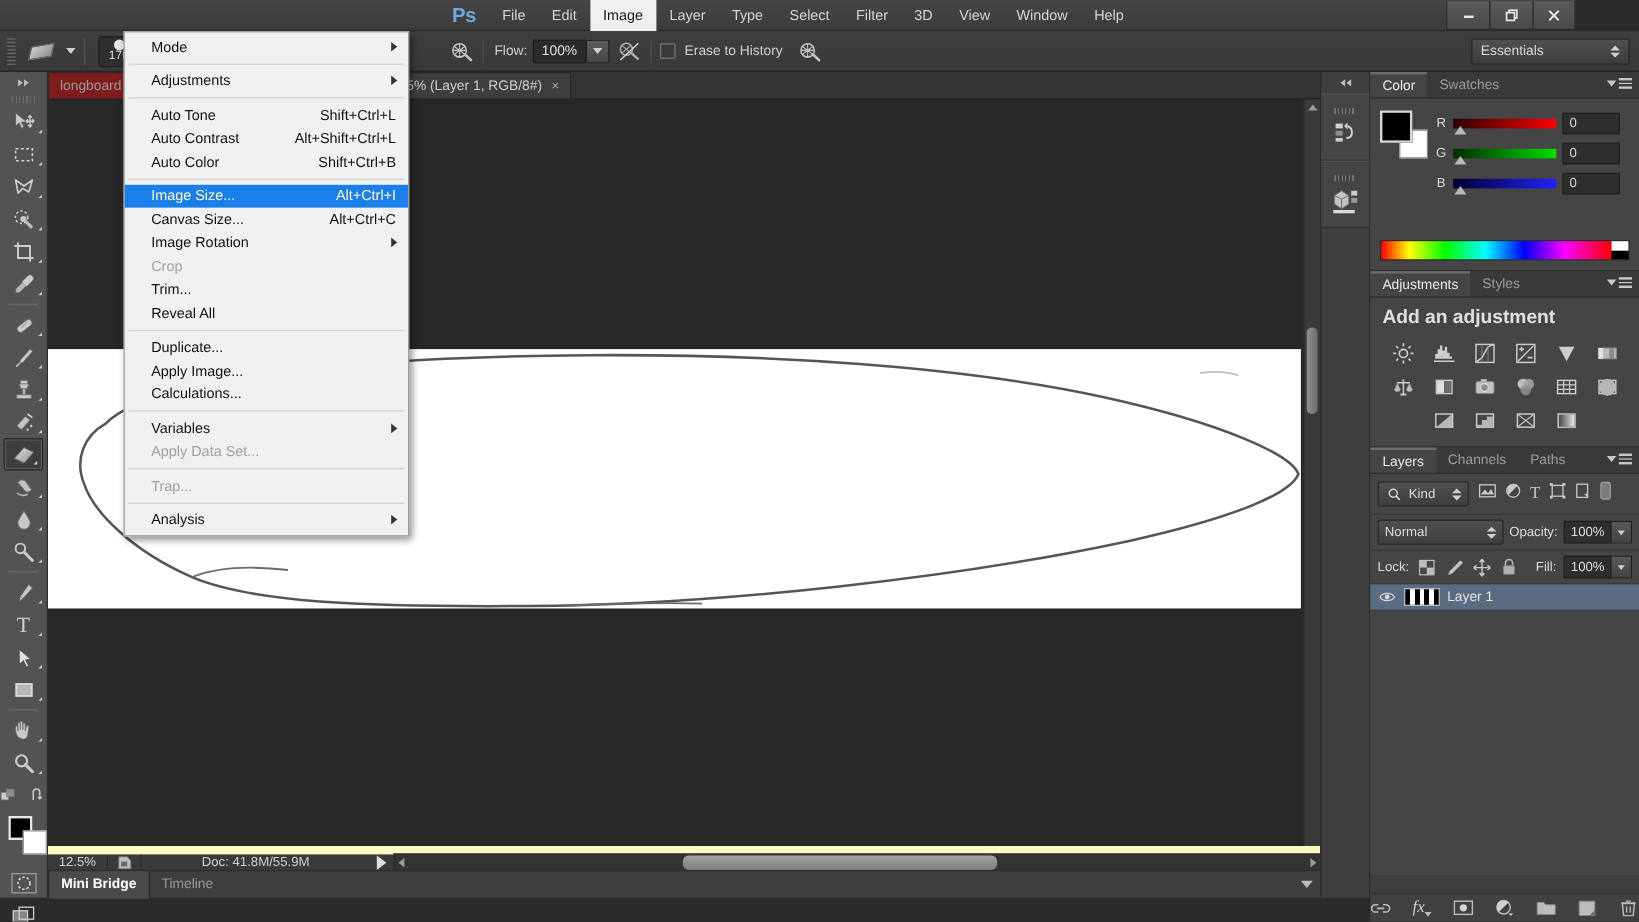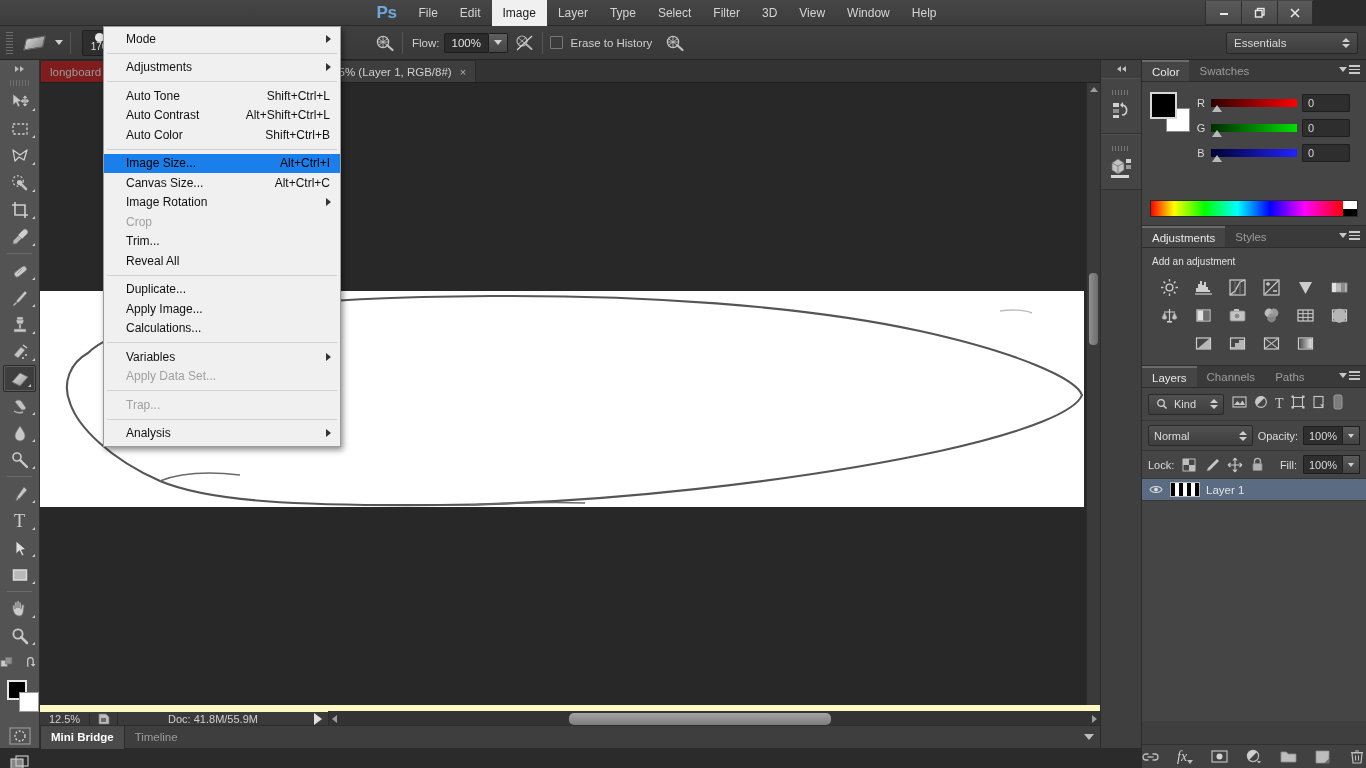--- a/index.html
+++ b/index.html
@@ -202,21 +202,21 @@
     font-size: 11px; display:flex;align-items:center; padding-left:5px; border-radius:1px;}
   .spectrum { margin: 6px 8px 0 8px; height: 17px; border:1px solid #2a2a2a; display:flex; }
   .spectrum .grad { flex:1; background: linear-gradient(90deg,
       #ff0000 0%, #ffff00 12%, #00ff00 28%, #00ffff 45%, #0000ff 62%, #ff00ff 80%, #ff0000 100%); }
   .spectrum .wb { width: 14px; display:flex; flex-direction:column; }
   .spectrum .wb .w { flex:1; background:#fff; }
   .spectrum .wb .b { flex:1; background:#000; }
 
   
   .adjbody { padding: 6px 8px 8px 8px; }
-  .adj-title { font-size: 10px; color: #e0e0e0; margin: 2px 0 6px 2px; font-weight: normal; }
+  .adj-title { font-size: 16px; color: #e0e0e0; margin: 2px 0 6px 2px; font-weight: bold; }
   .adj-grid { display:flex; flex-wrap: wrap; justify-content: center; gap: 0; }
   .adj-ic { width: 34px; height: 28px; display:flex; align-items:center; justify-content:center; }
 
   
   .lay-filter { display:flex; align-items:center; gap:4px; padding:5px 6px; border-bottom:1px solid #383838;}
   .kind-sel { width: 76px; height: 21px; background: linear-gradient(#505050,#3e3e3e); border:1px solid #292929;
     border-radius:2px; display:flex; align-items:center; gap:4px; padding: 0 5px; font-size:11px; color:#dcdcdc;}
   .kind-ic { width:16px;height:18px; display:flex;align-items:center;justify-content:center;}
   .blend-row { display:flex; align-items:center; gap:5px; padding: 4px 6px; border-bottom:1px solid #383838;}
   .blend-sel { width: 124px; height: 21px; background: linear-gradient(#505050,#3e3e3e); border:1px solid #292929;
@@ -247,21 +247,21 @@
   
   .dropdown {
     position: absolute; left: 103px; top: 26px; width: 238px;
     background: #f0f0f0; border: 1px solid #9b9b9b;
     box-shadow: 2px 3px 6px rgba(0,0,0,0.45); z-index: 50; padding: 2px 0 3px 0;
   }
   .dd-item {
     height: 19.5px; display: flex; align-items: center; padding-left: 22px; padding-right: 10px;
     font-size: 12px; color: #111; position: relative; cursor: default;
   }
-  .dd-item.hl { background: #1a7fea; color: #000000; }
+  .dd-item.hl { background: #1a7fea; color: #fef9c3; }
   .dd-item.dis { color: #a0a0a0; }
   .dd-sc { margin-left: auto; font-size: 12px; }
   .dd-arrow { position: absolute; right: 9px; width:0;height:0;
     border-top:4px solid transparent;border-bottom:4px solid transparent;border-left:5px solid #333; }
   .dd-sep { height: 1px; background: #d2d2d2; margin: 4px 3px; }
 </style>
 </head>
 <body>
 
 <div class="app">

